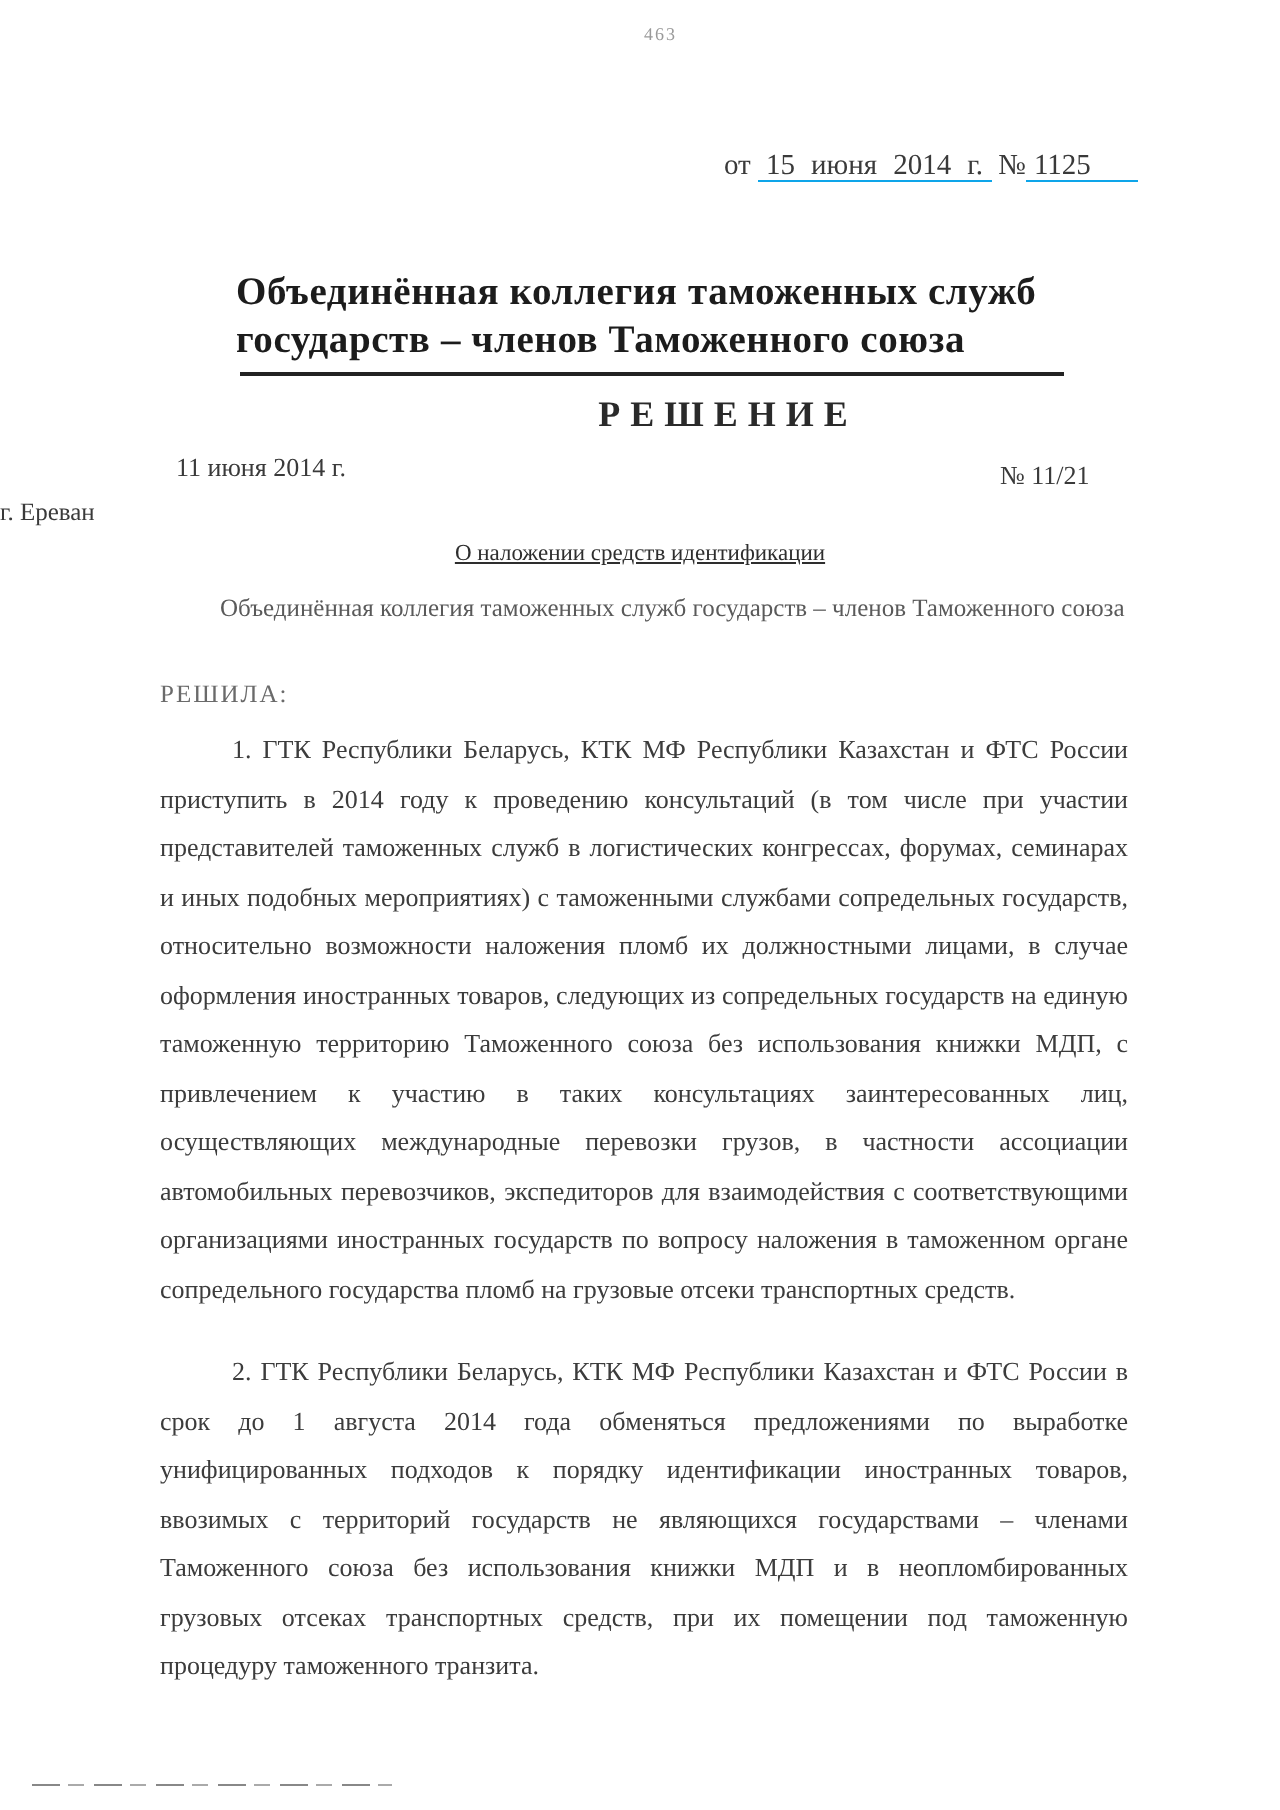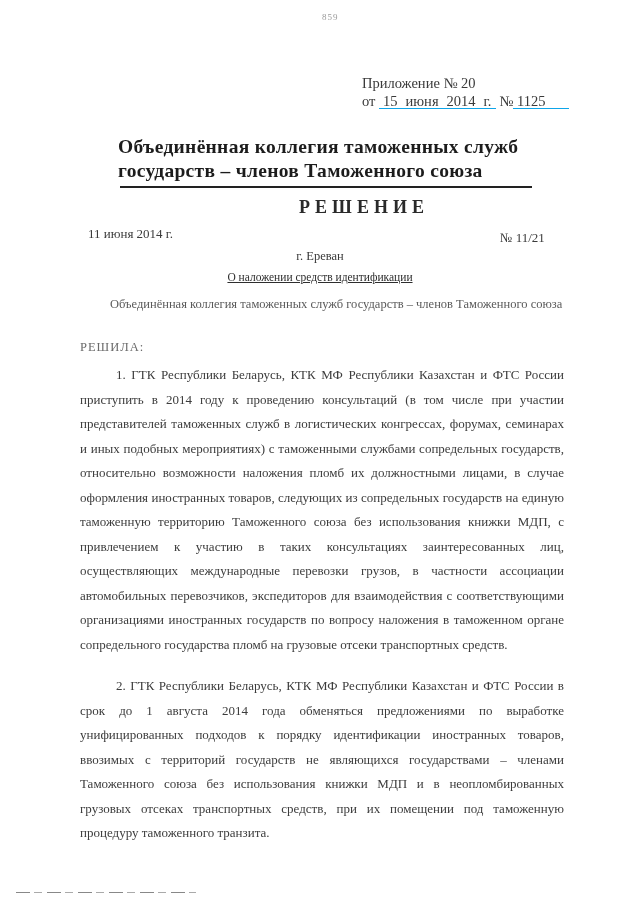--- a/index.html
+++ b/index.html
@@ -35,21 +35,21 @@
       color: #2a2a2a;
       padding-left: 44px;
     }
     .date {
       position: absolute; left: 88px; top: 226px; font-size: 13px; color: #3a3a3a;
     }
     .number {
       position: absolute; left: 500px; top: 230px; font-size: 13px; color: #3a3a3a;
     }
     .city {
-      position: absolute; left: 0; width: 640px; top: 249px; text-align: center;
+      position: absolute; left: 0; width: 640px; top: 249px; 
       font-size: 12.5px; color: #3a3a3a;
     }
     .subject {
       position: absolute; left: 0; width: 640px; top: 271px; text-align: center;
       font-size: 11.5px; color: #2e2e2e; text-decoration: underline;
     }
     .preamble {
       position: absolute; left: 80px; width: 484px; top: 296px;
       font-size: 12.5px; line-height: 16px; color: #5a5a5a;
       text-align: justify; text-indent: 30px;
@@ -66,24 +66,23 @@
     .para1 { top: 363px; }
     .para2 { top: 674px; }
     .footer-rule {
       position: absolute; left: 16px; top: 892px; width: 180px; height: 1px;
       background: repeating-linear-gradient(90deg, #888 0 14px, transparent 14px 18px, #aaa 18px 26px, transparent 26px 31px);
     }
   </style>
 </head>
 <body>
 
-<div class="page-num">859</div>
+<div class="page-num">463</div>
 
 <div class="appendix">
-  <div>Приложение № 20</div>
   <div>
     <span>от</span>
     <span class="ul">15</span><span class="ul">июня</span><span class="ul">2014</span><span class="ul">г.</span>
     <span>№</span><span class="ul" style="padding-right:24px">1125</span>
   </div>
 </div>
 
 <div class="board-title">
   <div>Объединённая коллегия таможенных служб</div>
   <div>государств – членов Таможенного союза</div>

